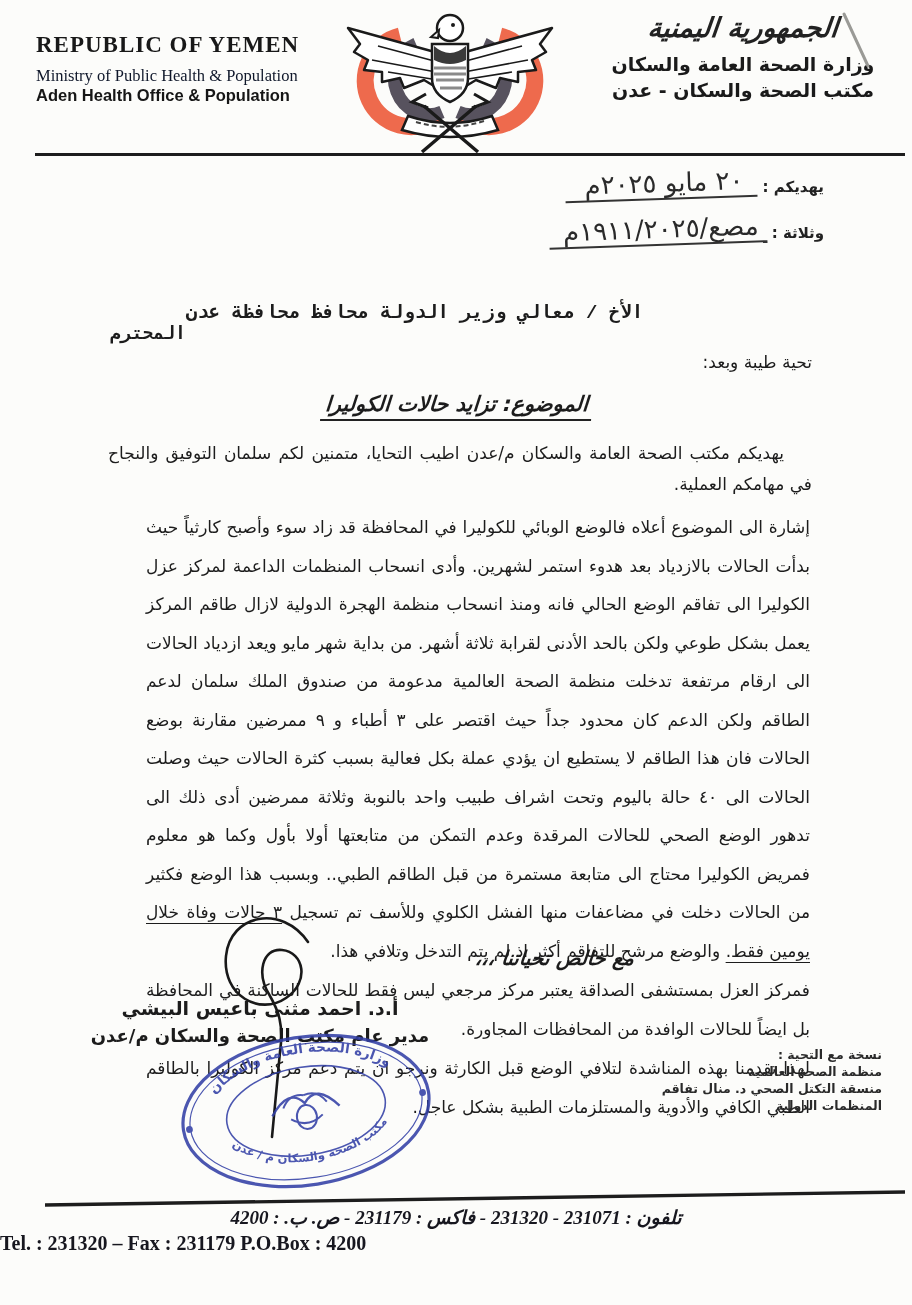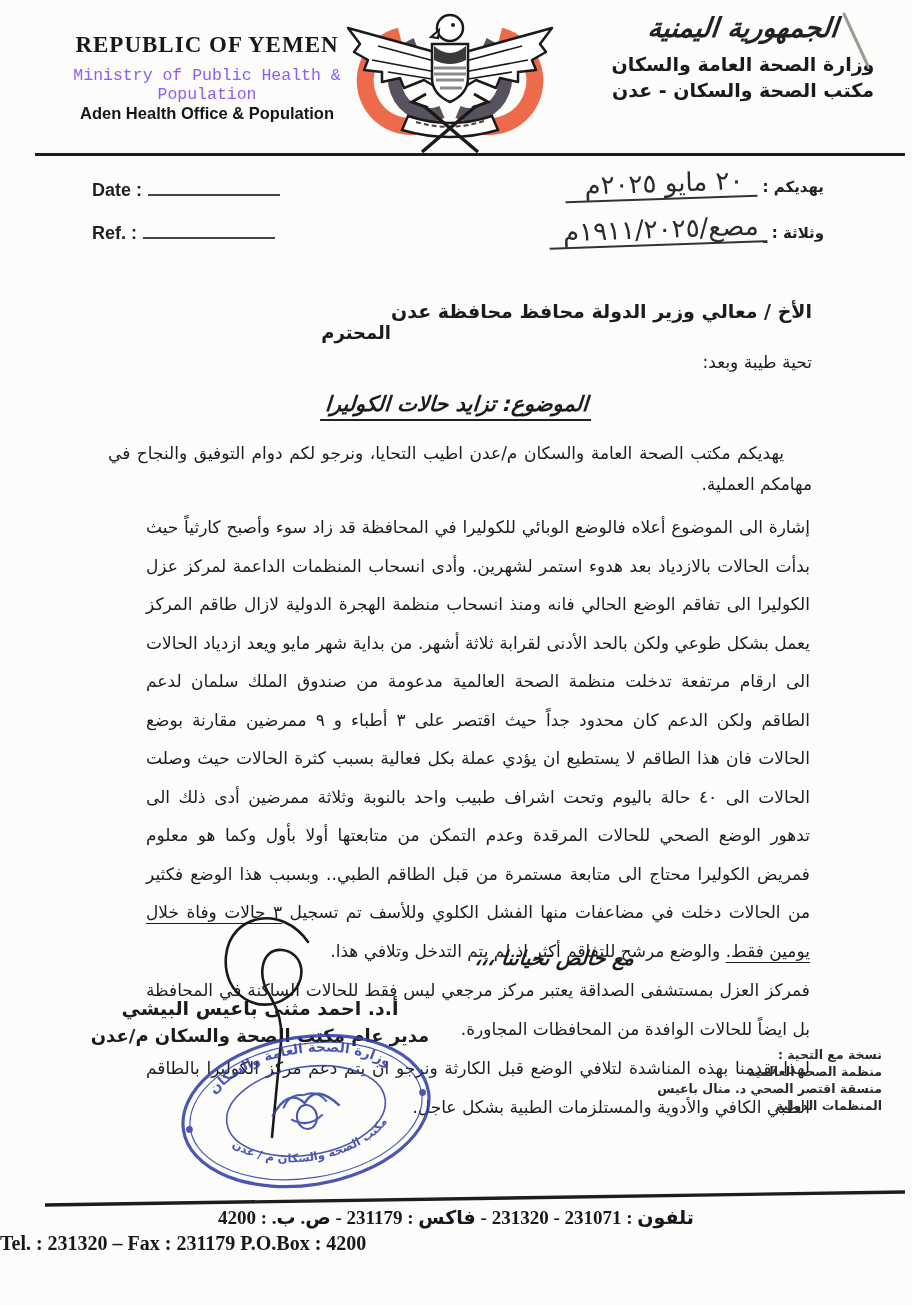--- a/index.html
+++ b/index.html
@@ -2,41 +2,41 @@
 <html lang="ar"><head>
 <meta charset="utf-8">
 <style>
   html,body{margin:0;padding:0;background:#e8e8e6;}
   #page{
     position:relative;width:912px;height:1305px;margin:0 auto;
     background:#fcfcfa;overflow:hidden;color:#1c1c1c;
     font-family:"DejaVu Sans",sans-serif;
   }
   
-  .hdr-en{position:absolute;left:52px;top:32px;width:310px;text-align:center;}
+  .hdr-en{position:absolute;left:36px;top:32px;width:310px;}
   .hdr-en .l1{font-family:"Liberation Serif",serif;font-weight:700;font-size:23px;letter-spacing:1px;color:#181818;}
-  .hdr-en .l2{font-family:Liberation Mono, monospace;font-size:16.5px;margin-top:8px;color:#8b5cf6;}
+  .hdr-en .l2{font-family:Liberation Serif, serif;font-size:16.5px;margin-top:8px;color:#0f172a;}
   .hdr-en .l3{font-family:"Liberation Sans",sans-serif;font-weight:700;font-size:16.5px;margin-top:0;color:#161616;}
   .emblem{position:absolute;left:338px;top:2px;}
   .hdr-ar{position:absolute;right:14px;top:12px;width:310px;text-align:center;direction:rtl;}
   .hdr-ar .cal{font-size:27px;font-weight:700;font-style:italic;transform:skewX(-6deg);color:#222;}
   .hdr-ar .l2{font-size:19px;font-weight:700;margin-top:10px;color:#1a1a1a;}
   .hdr-ar .l3{font-size:19px;font-weight:700;margin-top:4px;color:#1a1a1a;}
   .corner-mark{position:absolute;right:28px;top:6px;}
   .rule-top{position:absolute;left:35px;top:153px;width:870px;height:3px;background:#1d1d1d;}
   
   .meta-en{position:absolute;left:92px;top:178px;font-family:"Liberation Sans",sans-serif;font-weight:700;font-size:18px;color:#222;}
   .meta-en .row{margin-bottom:20px;}
   .meta-en .blank{display:inline-block;width:132px;border-bottom:2px solid #444;height:16px;margin-left:6px;}
   .meta-ar{position:absolute;right:88px;top:168px;direction:rtl;font-size:15px;font-weight:700;color:#222;}
   .meta-ar .row{margin-bottom:14px;white-space:nowrap;}
   .hand{display:inline-block;font-size:26px;font-weight:400;color:#2a2a2a;
         border-bottom:2px solid #333;padding:0 8px 0 14px;transform:rotate(-2deg);min-width:170px;text-align:center;}
   
-  .addr-row{position:absolute;left:110px;right:100px;top:300px;direction:rtl;display:flex;justify-content:flex-start;align-items:flex-start;}
+  .addr-row{position:absolute;left:110px;right:100px;top:300px;direction:rtl;display:flex;justify-content:flex-end;align-items:flex-start;font-family:Liberation Mono, monospace;}
   .addressee{font-size:19px;font-weight:700;}
   .honorific{font-size:18px;font-weight:700;margin-top:22px;}
   .salutation{position:absolute;right:100px;top:352px;direction:rtl;font-size:17px;}
   .subject{position:absolute;left:0;top:392px;width:100%;text-align:center;direction:rtl;}
   .subject span{font-size:21px;font-weight:700;font-style:italic;border-bottom:2px solid #222;padding:0 4px 3px;transform:skewX(-4deg);display:inline-block;}
   .intro{position:absolute;left:108px;right:100px;top:438px;direction:rtl;text-align:justify;font-size:17px;line-height:31px;text-indent:28px;}
   .bodytxt{position:absolute;left:100px;right:102px;top:508px;direction:rtl;text-align:justify;font-size:17px;line-height:38.5px;margin-left:46px;}
   .bodytxt .u{text-decoration:underline;text-underline-offset:5px;}
   .bodytxt p{margin:0 0 1px 0;}
   .closing{position:absolute;right:278px;top:946px;direction:rtl;font-size:20px;font-weight:700;font-style:italic;transform:skewX(-5deg);}
@@ -44,21 +44,21 @@
   .sig{position:absolute;left:90px;top:997px;width:340px;text-align:center;direction:rtl;}
   .sig .name{font-size:19px;font-weight:700;}
   .sig .title{font-size:18px;font-weight:700;margin-top:6px;}
   .squiggle{position:absolute;left:212px;top:912px;}
   .stamp{position:absolute;left:172px;top:1025px;opacity:.88;}
   
   .cc{position:absolute;right:30px;top:1046px;direction:rtl;text-align:right;font-size:12.5px;font-weight:700;color:#2a2a2a;line-height:17px;}
   
   .rule-bottom{position:absolute;left:0;top:1186px;}
   .foot-ar{position:absolute;left:0;top:1206px;width:100%;text-align:center;direction:rtl;
-           font-family:"Liberation Serif","DejaVu Sans",serif;font-weight:700;font-size:19px;color:#17171f;}
+           font-family:"Liberation Serif","DejaVu Sans",serif;font-weight:700;font-size:19px;color:#17171f;font-style:italic;}
   .foot-en{position:absolute;left:0;top:1232px;width:100%;text-align:left;
            font-family:"Liberation Serif",serif;font-weight:700;font-size:20px;color:#17171f;}
 </style>
 </head>
 <body>
 
 <div id="page">
 
   <div class="hdr-en">
     <div class="l1">REPUBLIC OF YEMEN</div>
@@ -104,24 +104,20 @@
   </div>
 
   <div class="corner-mark">
     <svg width="60" height="70">
         <line x1="20" y1="8" x2="44" y2="60" stroke="#9a9a96" stroke-width="3" stroke-linecap="round"></line>
       </svg>
   </div>
 
   <div class="rule-top"></div>
 
-  <div class="meta-en">
-    <div class="row"><span>Date :</span><span class="blank"></span></div>
-    <div class="row"><span>Ref. :</span><span class="blank"></span></div>
-  </div>
 
   <div class="meta-ar">
     <div class="row">
       <span>يهديكم :</span>
       <span class="hand">٢٠ مايو ٢٠٢٥م</span>
     </div>
     <div class="row">
       <span>وثلاثة :</span>
       <span class="hand">مصع/١٩١١/٢٠٢٥م</span>
     </div>
@@ -130,21 +126,21 @@
   <div class="addr-row">
     <div class="addressee">الأخ / معالي وزير الدولة محافظ محافظة عدن</div>
     <div class="honorific">المحترم</div>
   </div>
   <div class="salutation">تحية طيبة وبعد:</div>
 
   <div class="subject">
     <span>الموضوع: تزايد حالات الكوليرا</span>
   </div>
 
-  <div class="intro">يهديكم مكتب الصحة العامة والسكان م/عدن اطيب التحايا، ونرجو لكم دوام التوفيق والنجاح في مهامكم العملية.</div>
+  <div class="intro">يهديكم مكتب الصحة العامة والسكان م/عدن اطيب التحايا، متمنين لكم سلمان التوفيق والنجاح في مهامكم العملية.</div>
 
   <div class="bodytxt">
     <p><span>إشارة الى الموضوع أعلاه فالوضع الوبائي للكوليرا في المحافظة قد زاد سوء وأصبح كارثياً حيث بدأت الحالات بالازدياد بعد هدوء استمر لشهرين. وأدى انسحاب المنظمات الداعمة لمركز عزل الكوليرا الى تفاقم الوضع الحالي فانه ومنذ انسحاب منظمة الهجرة الدولية لازال طاقم المركز يعمل بشكل طوعي ولكن بالحد الأدنى لقرابة ثلاثة أشهر. من بداية شهر مايو ويعد ازدياد الحالات الى ارقام مرتفعة تدخلت منظمة الصحة العالمية مدعومة من صندوق الملك سلمان لدعم الطاقم ولكن الدعم كان محدود جداً حيث اقتصر على ٣ أطباء و ٩ ممرضين مقارنة بوضع الحالات فان هذا الطاقم لا يستطيع ان يؤدي عملة بكل فعالية بسبب كثرة الحالات حيث وصلت الحالات الى ٤٠ حالة باليوم وتحت اشراف طبيب واحد بالنوبة وثلاثة ممرضين أدى ذلك الى تدهور الوضع الصحي للحالات المرقدة وعدم التمكن من متابعتها أولا بأول وكما هو معلوم فمريض الكوليرا محتاج الى متابعة مستمرة من قبل الطاقم الطبي.. وبسبب هذا الوضع فكثير من الحالات دخلت في مضاعفات منها الفشل الكلوي وللأسف تم تسجيل </span><span class="u">٣ حالات وفاة خلال يومين فقط.</span><span> والوضع مرشح للتفاقم أكثر اذ لم يتم التدخل وتلافي هذا.</span></p>
     <p>فمركز العزل بمستشفى الصداقة يعتبر مركز مرجعي ليس فقط للحالات الساكنة في المحافظة بل ايضاً للحالات الوافدة من المحافظات المجاورة.</p>
     <p>لهذا تقدمنا بهذه المناشدة لتلافي الوضع قبل الكارثة ونرجو ان يتم دعم مركز الكوليرا بالطاقم الطبي الكافي والأدوية والمستلزمات الطبية بشكل عاجل.</p>
   </div>
 
   <div class="closing">مع خالص تحياتنا ،،،</div>
 
   <div class="sig">
@@ -180,21 +176,21 @@
         <text font-size="11.5" font-weight="bold" fill="#3340a6" stroke="none" font-family="DejaVu Sans, sans-serif">
           <textPath href="#arcBot" startOffset="50%" text-anchor="middle">مكتب الصحة والسكان م / عدن</textPath>
         </text>
       </g>
     </svg>
   </div>
 
   <div class="cc">
     <div>نسخة مع التحية :</div>
     <div>منظمة الصحة العالمية</div>
-    <div>منسقة اقتصر الصحي د. منال باعيس</div>
+    <div>منسقة التكتل الصحي د. منال تفاقم</div>
     <div>المنظمات الدولية</div>
   </div>
 
   <div class="rule-bottom">
     <svg width="912" height="22">
         <line x1="45" y1="19" x2="905" y2="6" stroke="#1d1d1d" stroke-width="3.4"></line>
       </svg>
   </div>
   <div class="foot-ar">تلفون : 231071 - 231320 - فاكس : 231179 - ص. ب. : 4200</div>
   <div class="foot-en">Tel. : 231320 – Fax : 231179 P.O.Box : 4200</div>

